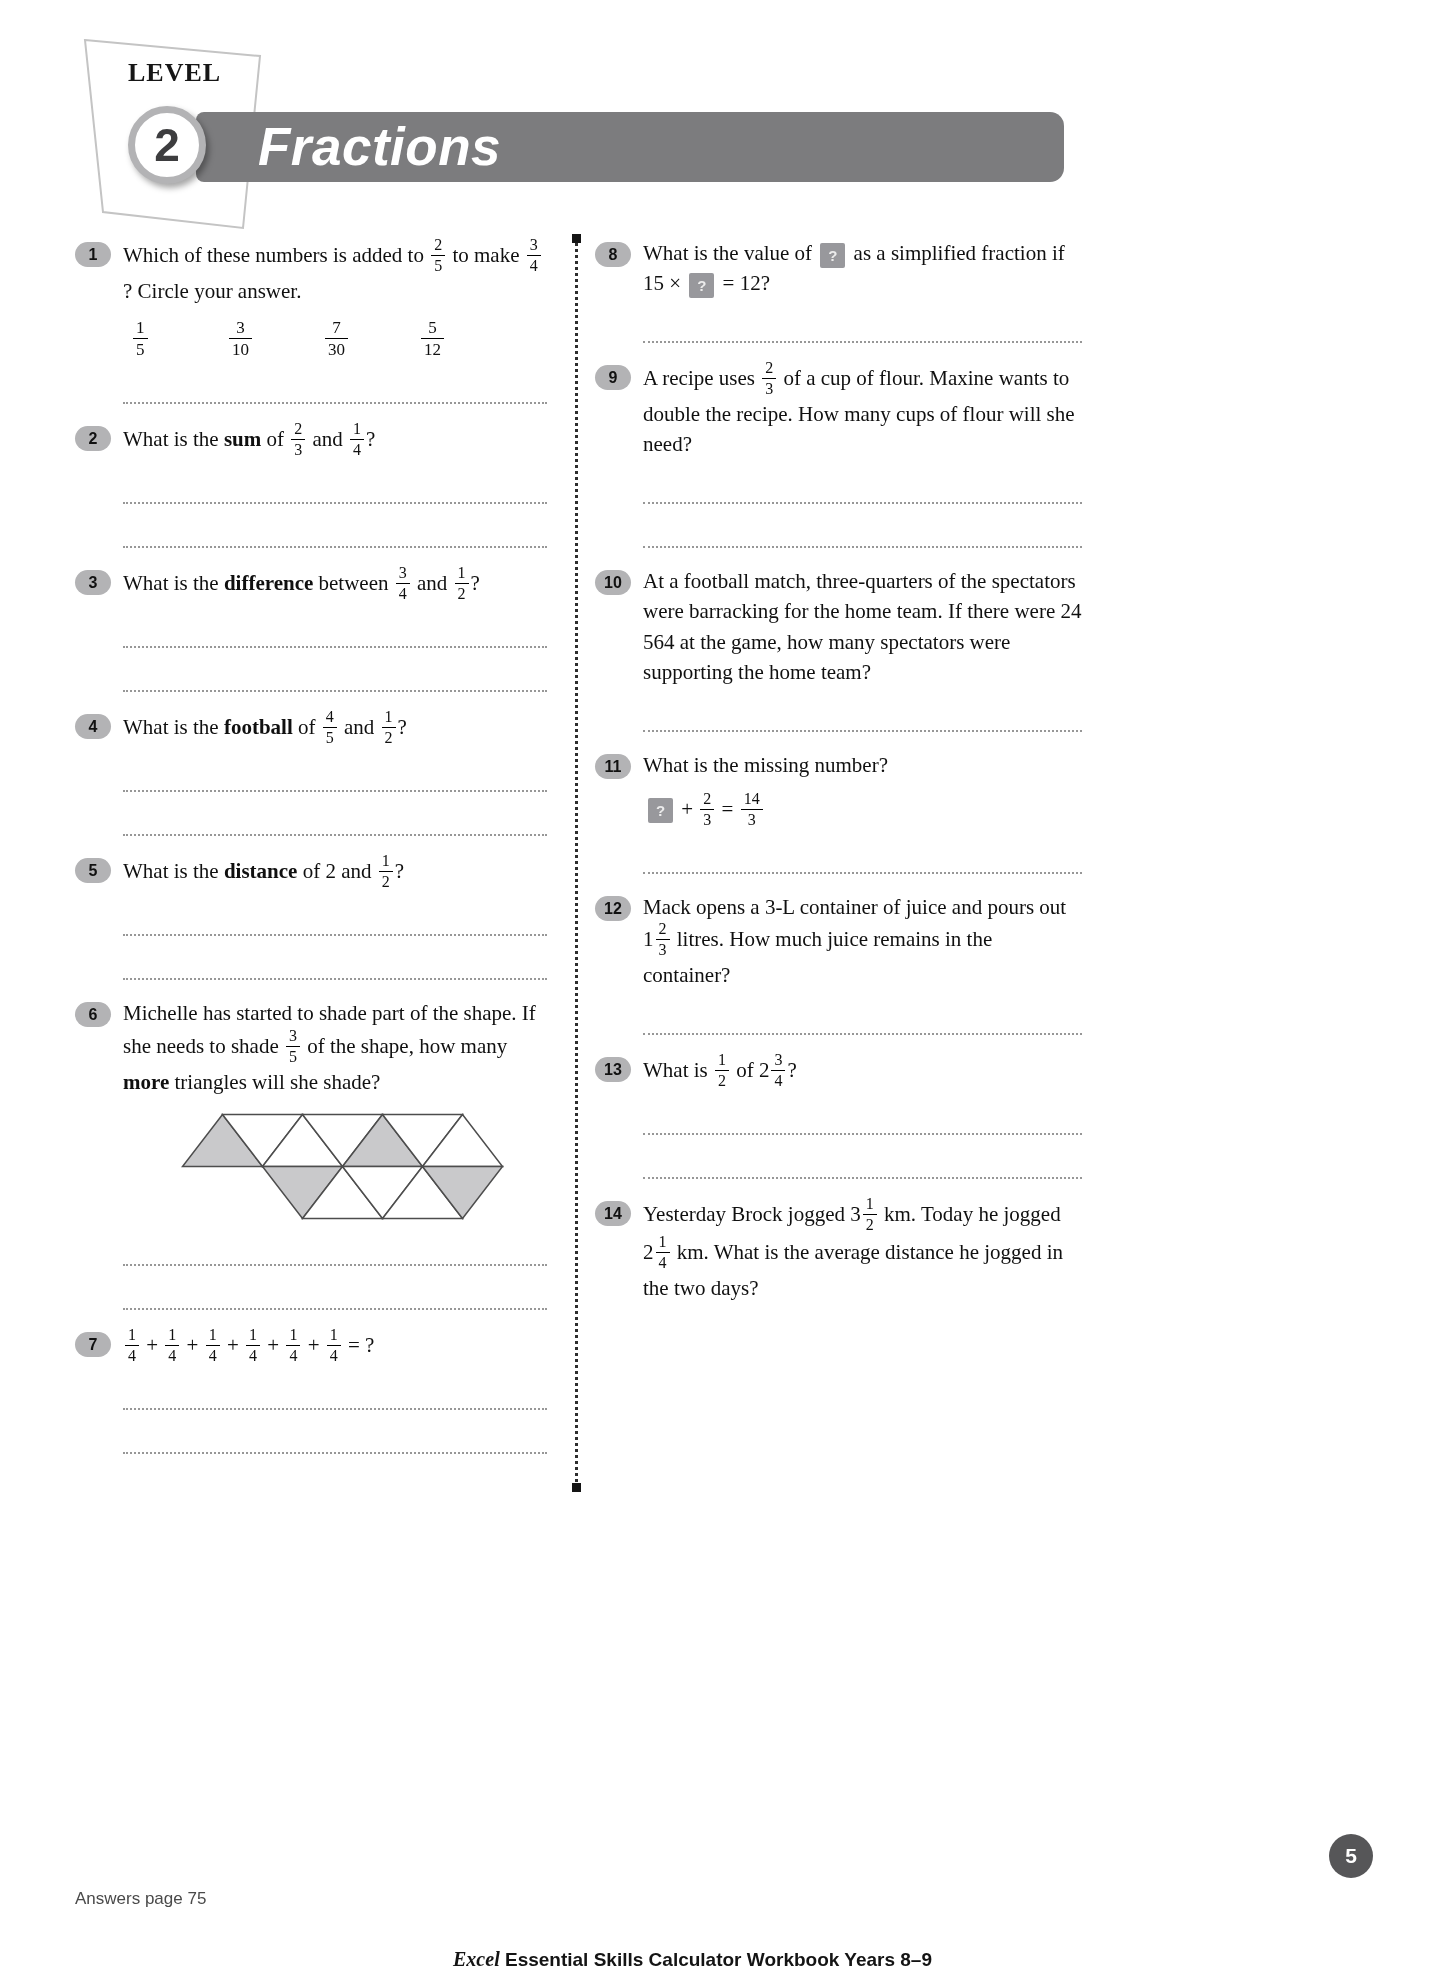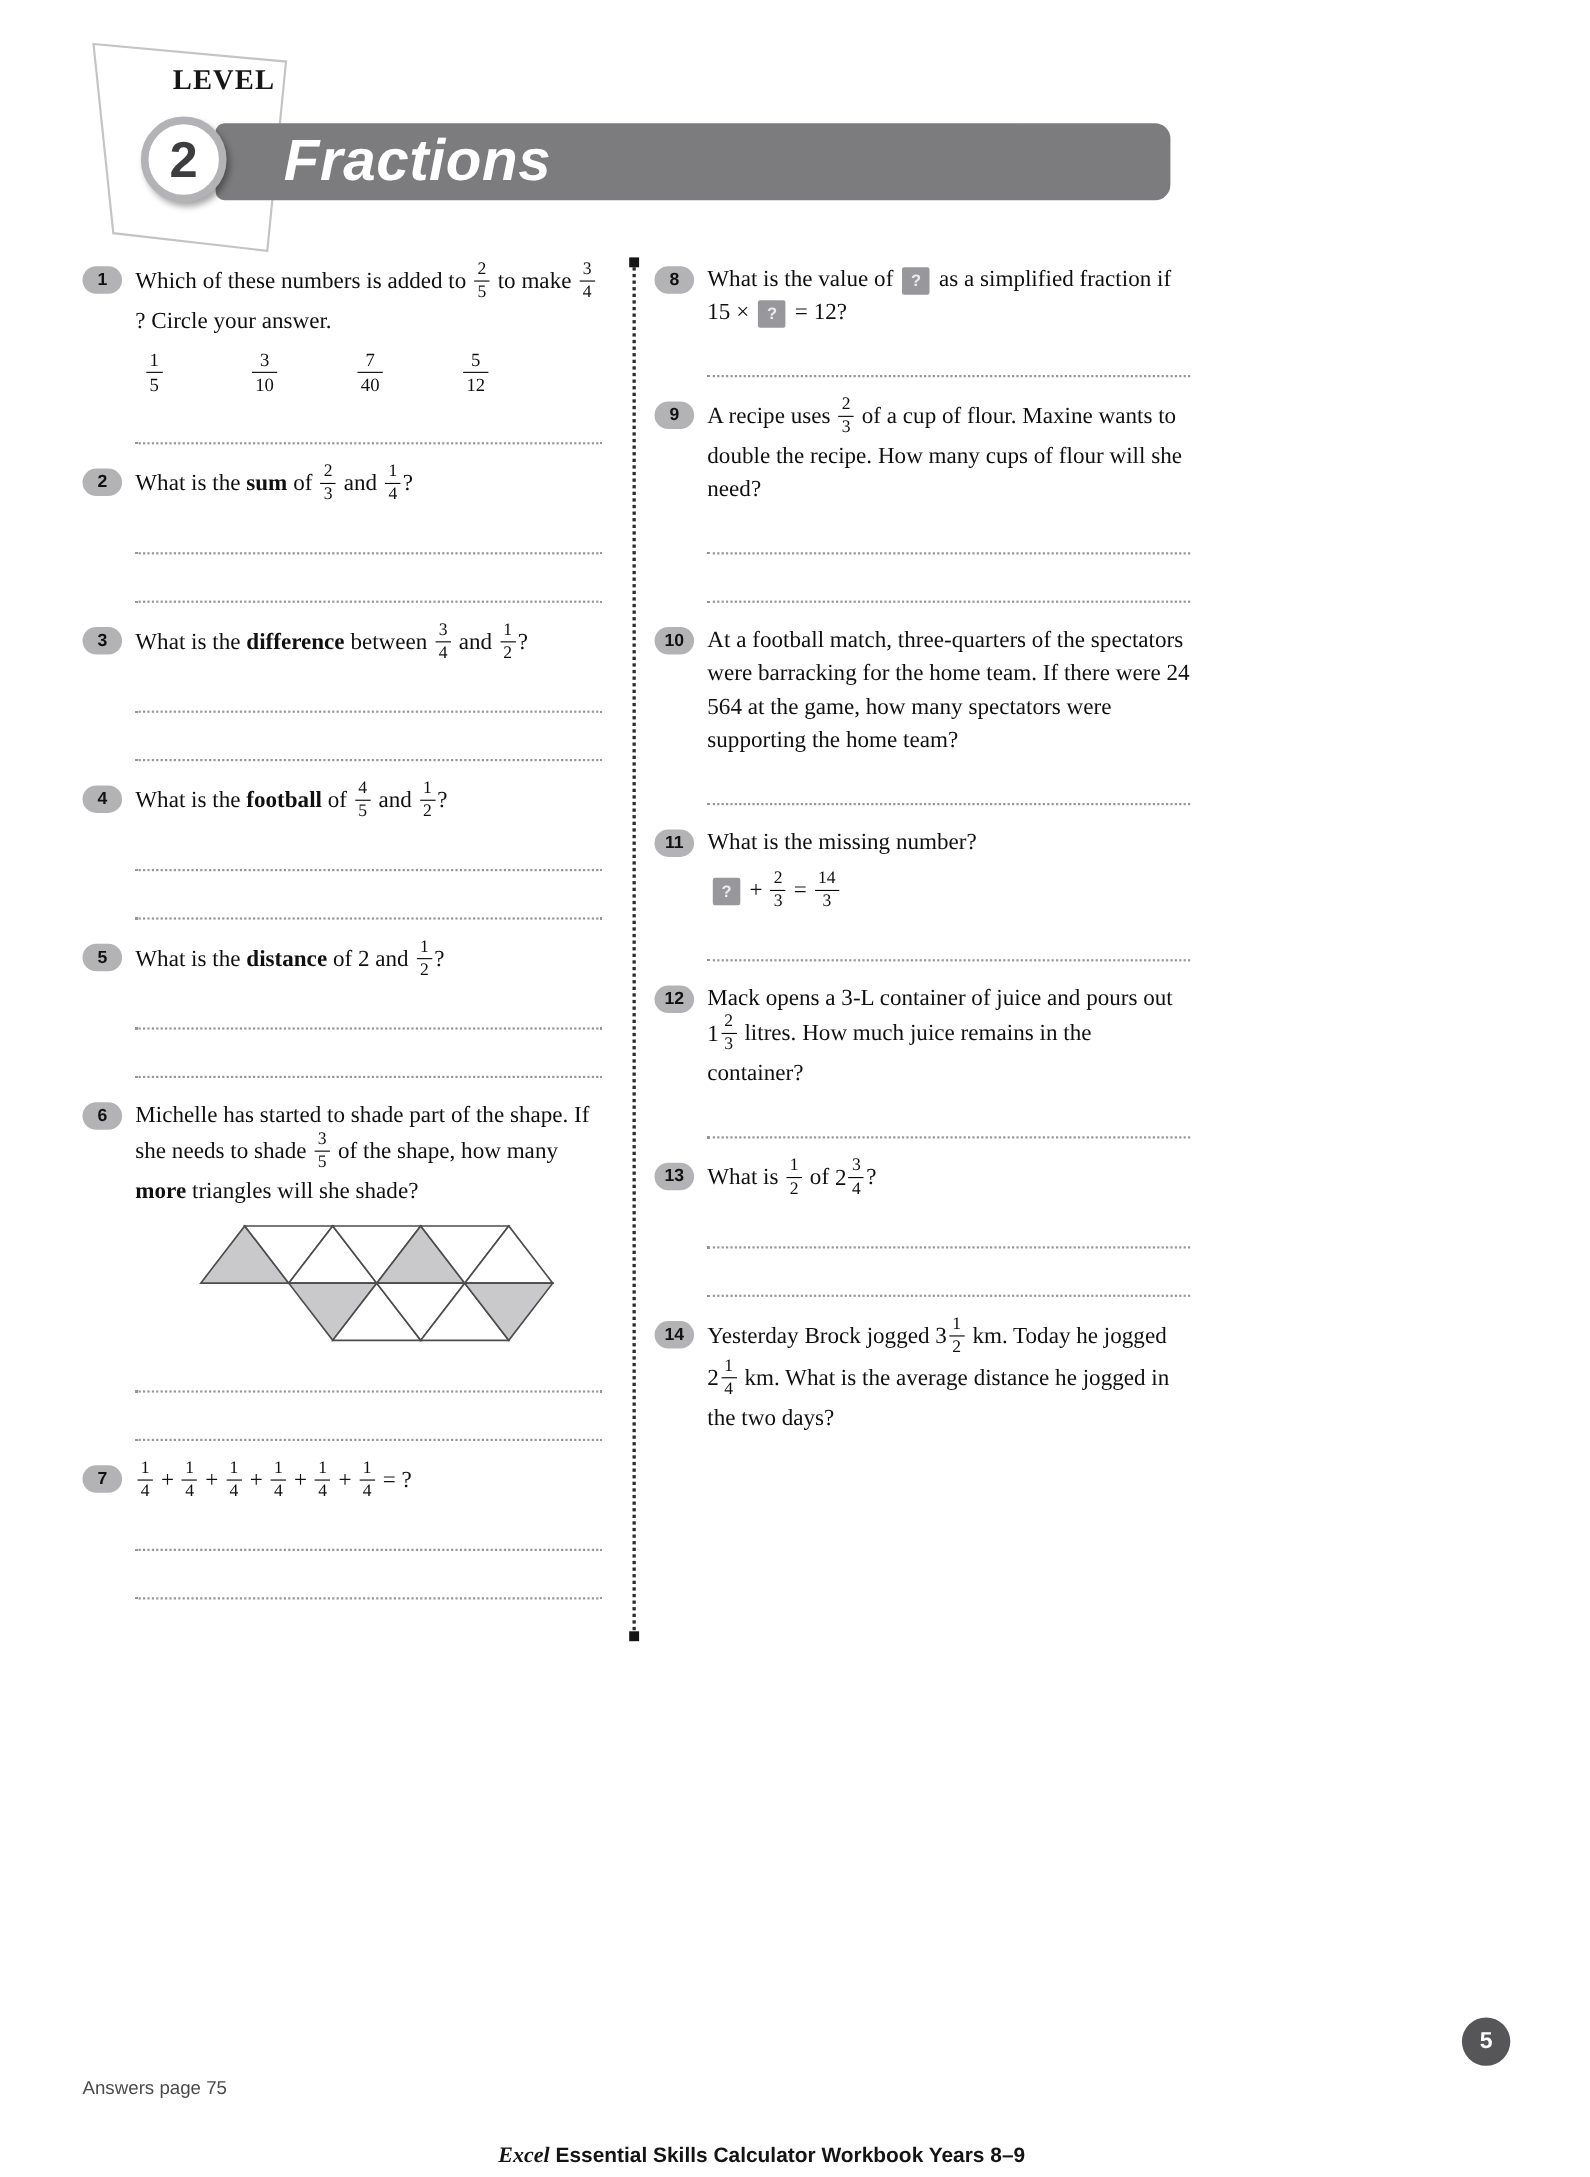--- a/index.html
+++ b/index.html
@@ -6,21 +6,21 @@
   body{
     width:1445px;height:1979px;background:#ffffff;color:#101010;
     font-family:"Liberation Serif",serif;position:relative;overflow:hidden;
   }
   .page{position:absolute;inset:0;}
 
   
   .level-shape{position:absolute;left:55px;top:30px;z-index:1;}
   .level-label{
     position:absolute;left:128px;top:58px;z-index:3;
-    font-family:"Liberation Serif",serif;font-weight:bold;font-size:26px;letter-spacing:1px;color:#161616;margin-left:29px;
+    font-family:"Liberation Serif",serif;font-weight:bold;font-size:26px;letter-spacing:1px;color:#161616;
   }
   .banner{
     position:absolute;left:196px;top:112px;width:868px;height:70px;z-index:2;
     background:var(--banner-gray,#7c7c7e);border-radius:8px 14px 14px 8px;
   }
   .banner-title{
     font-family:"Liberation Sans",sans-serif;font-weight:bold;color:#ffffff;
     font-size:53px;line-height:70px;padding-left:62px;letter-spacing:0.5px;font-style:italic;
   }
   .level-circle{
@@ -112,21 +112,21 @@
 
   <div class="columns">
     <div class="col-left" id="col-left">
         <div class="question">
           <span class="qnum">1</span>
           <div class="qbody">
             <p class="qtext">Which of these numbers is added to <span class="frac"><span class="fn">2</span><span class="fd">5</span></span> to make <span class="frac"><span class="fn">3</span><span class="fd">4</span></span>? Circle your answer.</p>
             <div class="choices">
               <span class="choice"><span class="frac"><span class="fn">1</span><span class="fd">5</span></span></span>
               <span class="choice"><span class="frac"><span class="fn">3</span><span class="fd">10</span></span></span>
-              <span class="choice"><span class="frac"><span class="fn">7</span><span class="fd">40</span></span></span>
+              <span class="choice"><span class="frac"><span class="fn">7</span><span class="fd">30</span></span></span>
               <span class="choice"><span class="frac"><span class="fn">5</span><span class="fd">12</span></span></span>
             </div>
             <div class="answer-line"></div>
           </div>
         </div>
         <div class="question">
           <span class="qnum">2</span>
           <div class="qbody">
             <p class="qtext">What is the <b>sum</b> of <span class="frac"><span class="fn">2</span><span class="fd">3</span></span> and <span class="frac"><span class="fn">1</span><span class="fd">4</span></span>?</p>
             <div class="answer-line"></div>

